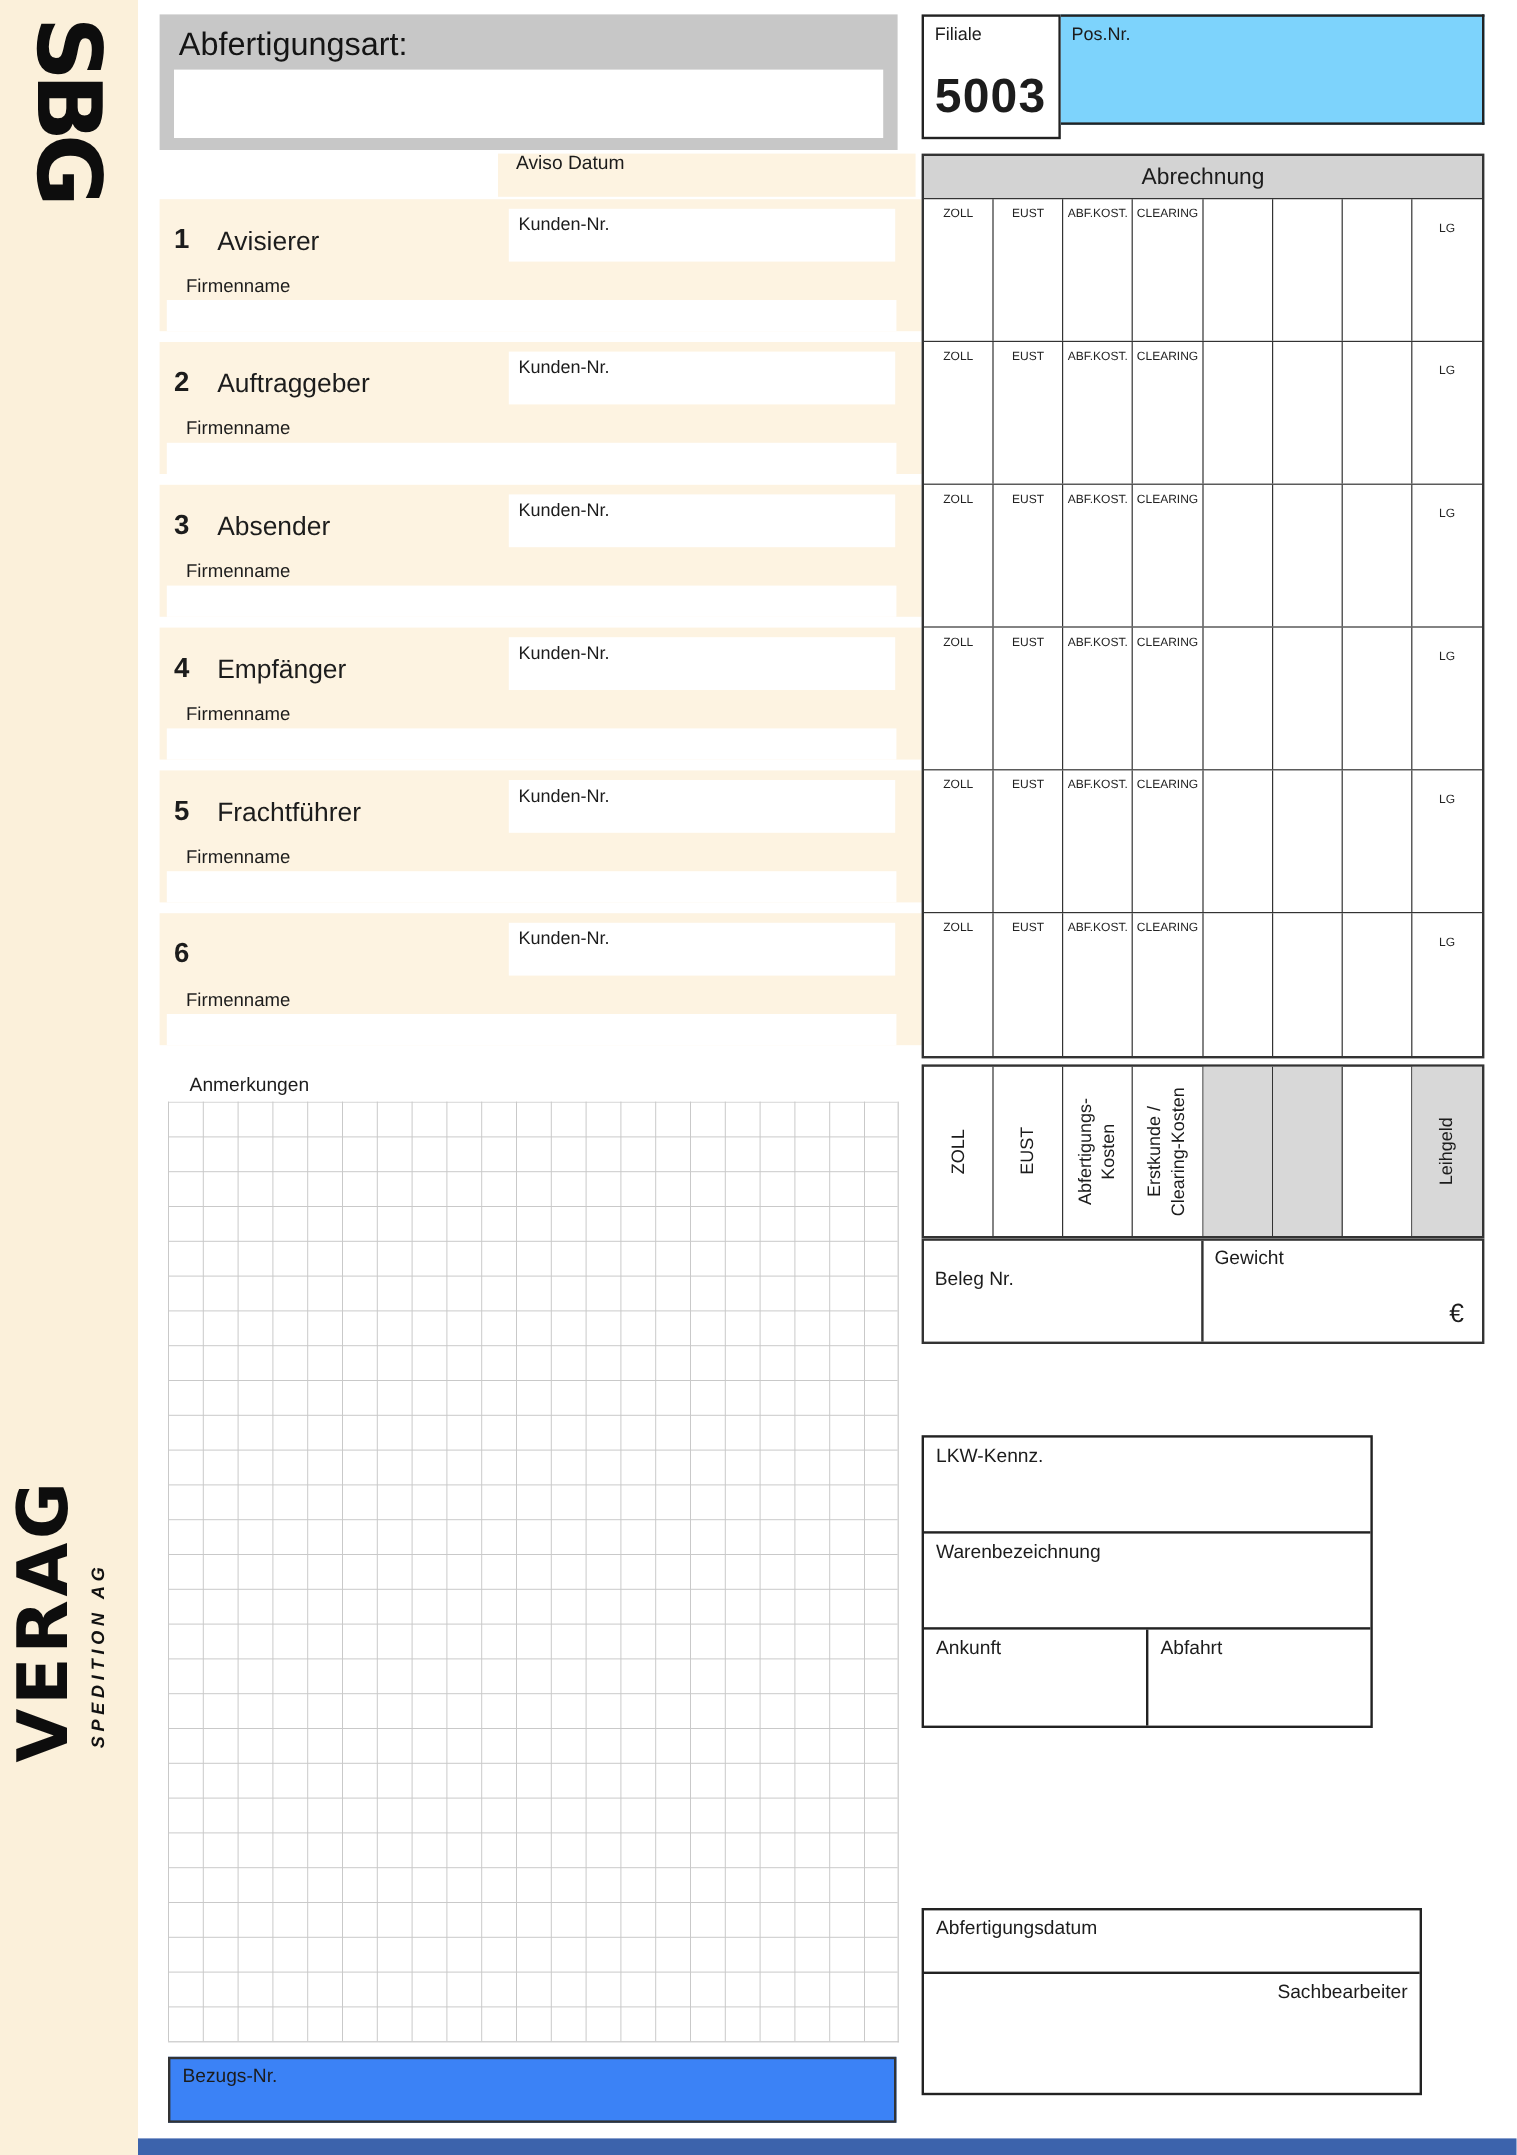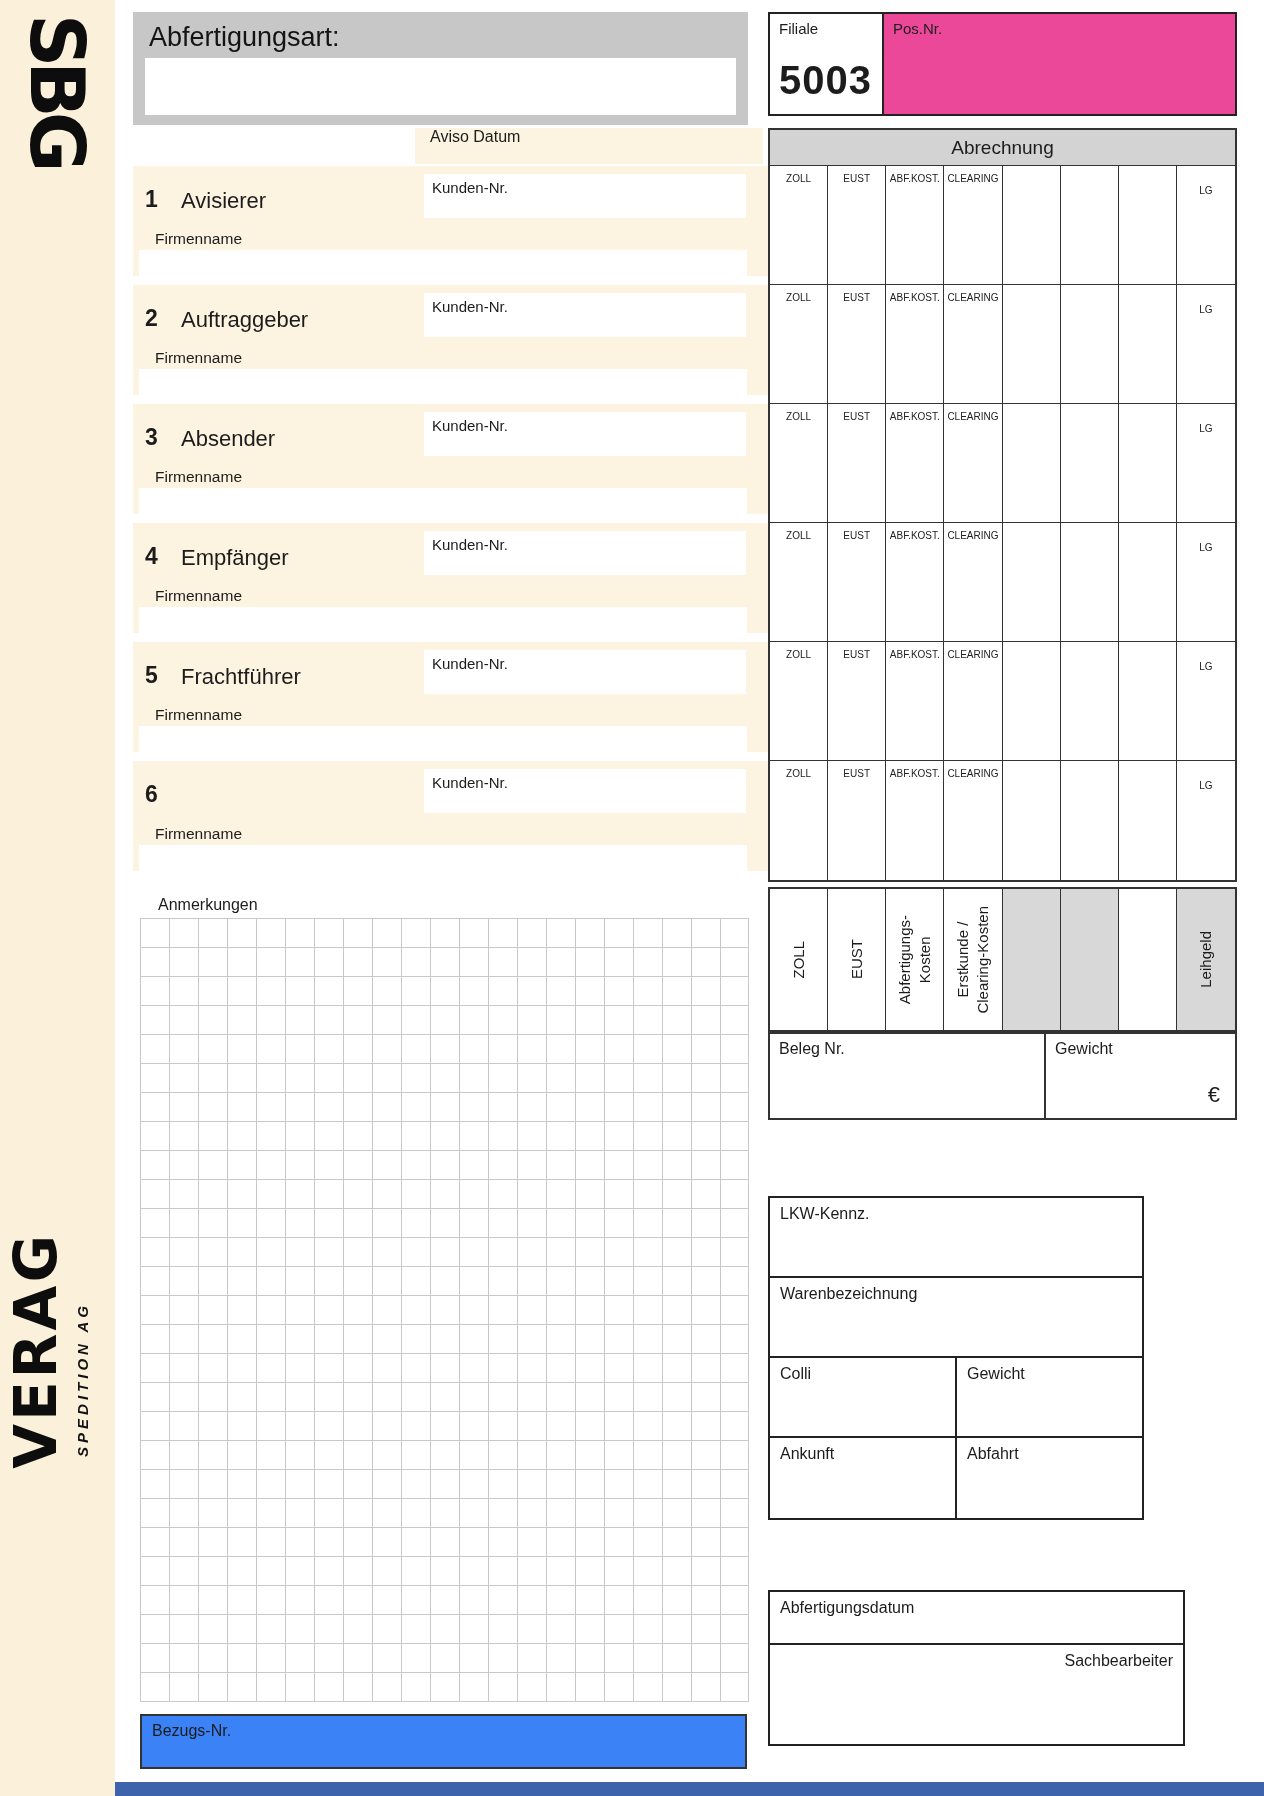--- a/index.html
+++ b/index.html
@@ -19,21 +19,21 @@
          font-weight:bold; font-style:italic; font-size:15px; letter-spacing:4px; color:#111; }
   .bluebar { position:absolute; left:115px; top:1782px; width:1149px; height:14px; background:#3c63ac; }
 
   
   .abf { position:absolute; left:133px; top:12px; width:615px; height:113px; background:#c7c7c7; }
   .abf-title { position:absolute; left:16px; top:10px; font-size:27px; color:#141414; }
   .abf-input { position:absolute; left:12px; top:46px; width:591px; height:57px; background:#ffffff; }
   .filiale { position:absolute; left:768px; top:12px; width:116px; height:104px; border:2px solid #222; background:#fff; }
   .filiale .lab, .posnr .lab { position:absolute; left:9px; top:6px; font-size:15px; }
   .filiale .val { position:absolute; left:9px; top:44px; font-size:40px; font-weight:bold; letter-spacing:1px; }
-  .posnr { position:absolute; left:884px; top:12px; width:353px; height:104px; border:2px solid #222; border-left:none; background:#ec4899; }
+  .posnr { position:absolute; left:884px; top:12px; width:353px; height:92px; border:2px solid #222; border-left:none; background:#7dd3fc; }
 
   
   .aviso { position:absolute; left:415px; top:128px; width:348px; height:36px; background:#fdf3e1;
            display:flex; padding-left:15px; font-size:16px; }
 
   
   .sec { position:absolute; left:133px; width:637px; height:110px; background:#fdf3e1; }
   .sec .num { position:absolute; left:12px; top:20px; font-size:23px; font-weight:bold; }
   .sec .stitle { position:absolute; left:48px; top:22px; font-size:22px; }
   .sec .kfield { position:absolute; left:291px; top:8px; width:322px; height:44px; background:#ffffff; padding:5px 8px; }
@@ -55,21 +55,21 @@
   .rotrow { position:absolute; left:768px; top:887px; width:469px; height:145px; border:2px solid #333;
             display:grid; grid-template-columns:repeat(8,1fr); background:#fff; }
   .rcell { border-right:1px solid #333; display:flex; align-items:center; justify-content:center; overflow:hidden; }
   .rcell:last-child { border-right:none; }
   .rcell.gray { background:#d8d8d8; }
   .rot { writing-mode:vertical-rl; transform:rotate(180deg); font-size:15px; line-height:1.3; text-align:center; }
   .rot .rl { display:block; }
 
   
   .belegrow { position:absolute; left:768px; top:1032px; width:469px; height:88px; border:2px solid #333; display:flex; background:#fff; }
-  .beleg { width:276px; border-right:2px solid #333; padding:6px 9px; font-size:16px; }
+  .beleg { width:233px; border-right:2px solid #333; padding:24px 9px; font-size:16px; }
   .betrag { flex:1; padding:6px 9px; font-size:16px; position:relative; }
   .euro { position:absolute; right:15px; bottom:10px; font-size:22px; }
 
   
   .anmlab { position:absolute; left:158px; top:896px; font-size:16px; }
   .agrid { position:absolute; left:140px; top:918px; width:609px; height:784px;
            background-image:linear-gradient(to right,#c9c9c9 1px,transparent 1px),
                             linear-gradient(to bottom,#c9c9c9 1px,transparent 1px);
            background-size:29px 29px; border-right:1px solid #c9c9c9; border-bottom:1px solid #c9c9c9; }
 
@@ -258,24 +258,20 @@
       <span class="euro">€</span>
     </div>
   </div>
 
   <div class="anmlab">Anmerkungen</div>
   <div class="agrid"></div>
 
   <div class="cargo">
     <div class="crow"><span>LKW-Kennz.</span></div>
     <div class="crow"><span>Warenbezeichnung</span></div>
-    <div class="crow csplit">
-      <div><span>Colli</span></div>
-      <div><span>Gewicht</span></div>
-    </div>
     <div class="crow csplit last">
       <div><span>Ankunft</span></div>
       <div><span>Abfahrt</span></div>
     </div>
   </div>
 
   <div class="datebox">
     <div class="drow1"><span>Abfertigungsdatum</span></div>
     <div class="drow2"><span>Sachbearbeiter</span></div>
   </div>

